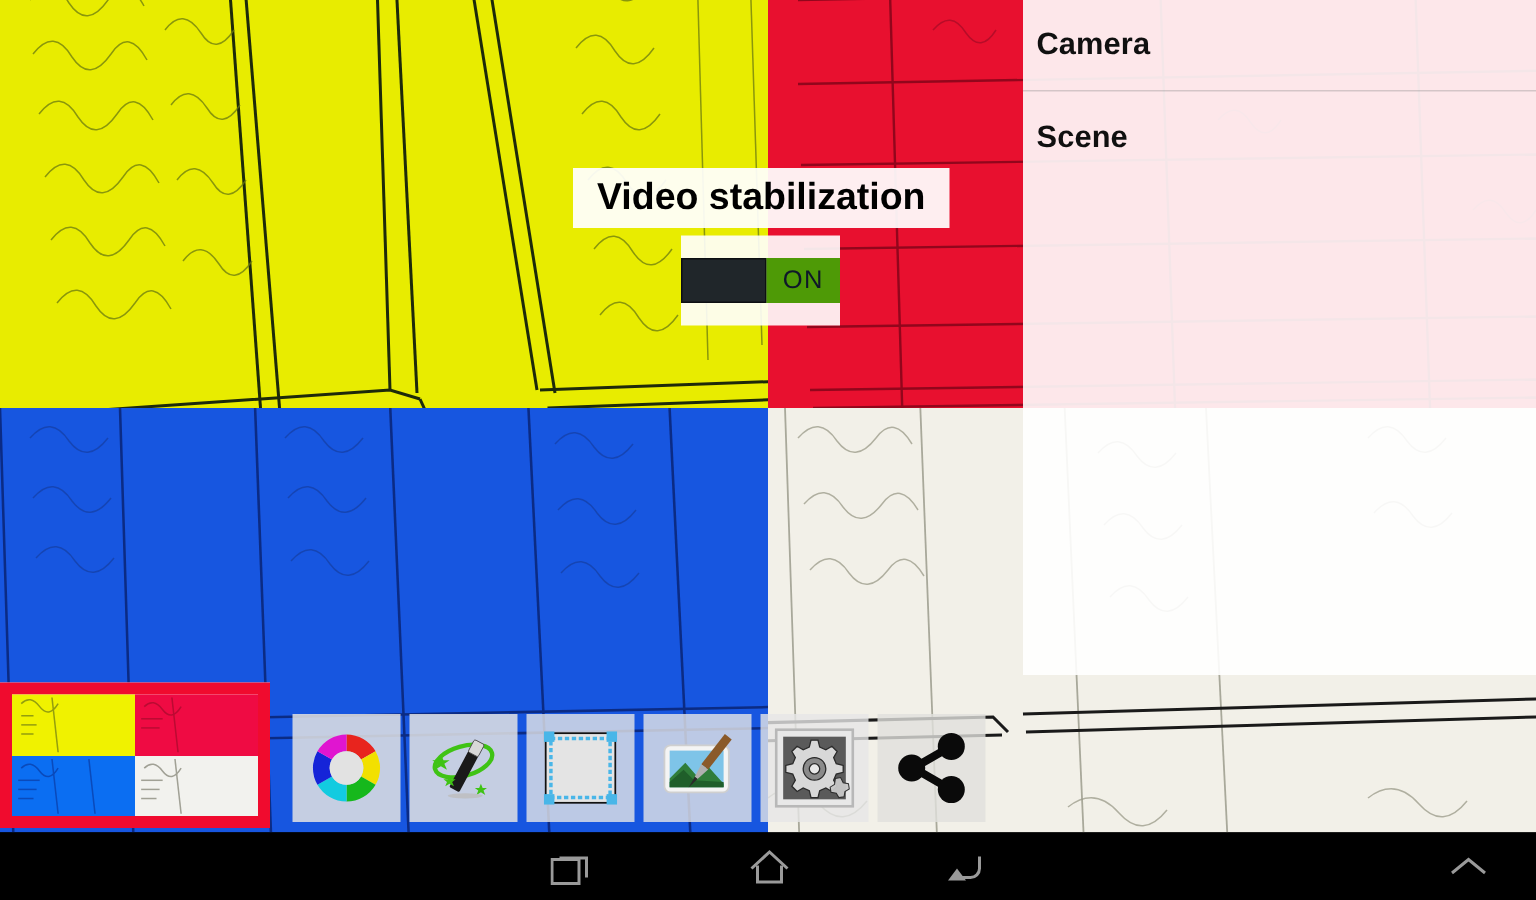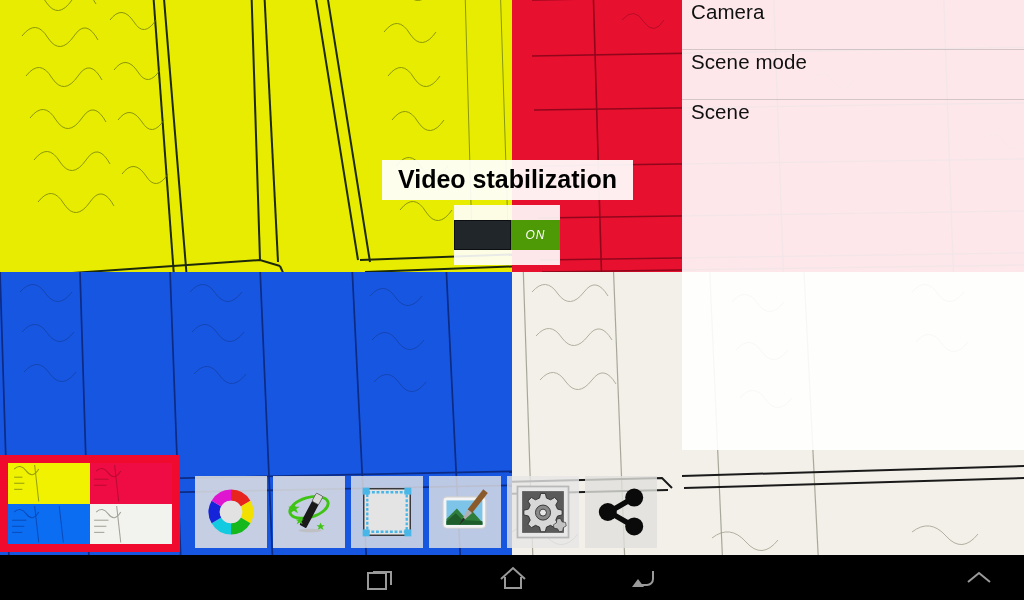--- a/index.html
+++ b/index.html
@@ -34,39 +34,39 @@
   .sketch line, .sketch path, .sketch ellipse { fill: none; }
 
   
   #side-panel {
     position: absolute;
     left: 682px; top: 0;
     width: 342px; height: 450px;
     background: rgba(255,255,255,0.90);
   }
   .menu-row {
-    height: 50px;
+    height: 61px;
     box-sizing: border-box;
     border-bottom: 1px solid rgba(120,120,120,0.30);
-    display: flex; align-items: flex-start;
+    display: flex; align-items: center;
     padding-left: 9px;
+    font-weight: bold;
   }
   .menu-row:last-child { border-bottom: none; }
   .menu-label {
     font-size: 20.5px;
     color: #101010;
     letter-spacing: 0.1px;
   }
 
   
   #dialog {
     position: absolute;
     left: 382px; top: 112px;
     width: 251px;
-    margin-top: 48px;
   }
   #dialog-title {
     display: block;
     background: rgba(255,255,255,0.93);
     color: #000;
     font-size: 25px;
     font-weight: bold;
     padding: 5px 4px 6px 4px;
     white-space: nowrap;
     box-sizing: border-box;
@@ -89,24 +89,23 @@
     width: 57px; height: 30px;
     background: #20262a;
     box-shadow: inset 0 0 0 1px #0c0f11;
   }
   #switch-track-on {
     width: 49px; height: 30px;
     background: #4e9a06;
     display: flex; align-items: center; justify-content: center;
   }
   #switch-on-text {
-    font-size: 12px;
-    color: #ffffff;
+    font-size: 17px;
+    color: #0f172a;
     letter-spacing: 1px;
-    font-style: italic;
   }
 
   
   #thumb-strip {
     position: absolute;
     left: 0; top: 455px;
     width: 180px; height: 97px;
     border: 8px solid #f00b2e;
     box-sizing: border-box;
     background: #fff;
@@ -277,23 +276,20 @@
         </g>
       </svg>
     </div>
   </div>
 
   <div id="side-panel">
     <div class="menu-row">
       <span class="menu-label">Camera</span>
     </div>
     <div class="menu-row">
-      <span class="menu-label">Scene mode</span>
-    </div>
-    <div class="menu-row">
       <span class="menu-label">Scene</span>
     </div>
   </div>
 
   <div id="dialog">
     <span id="dialog-title">Video stabilization</span>
     <div id="switch-wrap">
       <div id="switch">
         <div id="switch-thumb"></div>
         <div id="switch-track-on">

